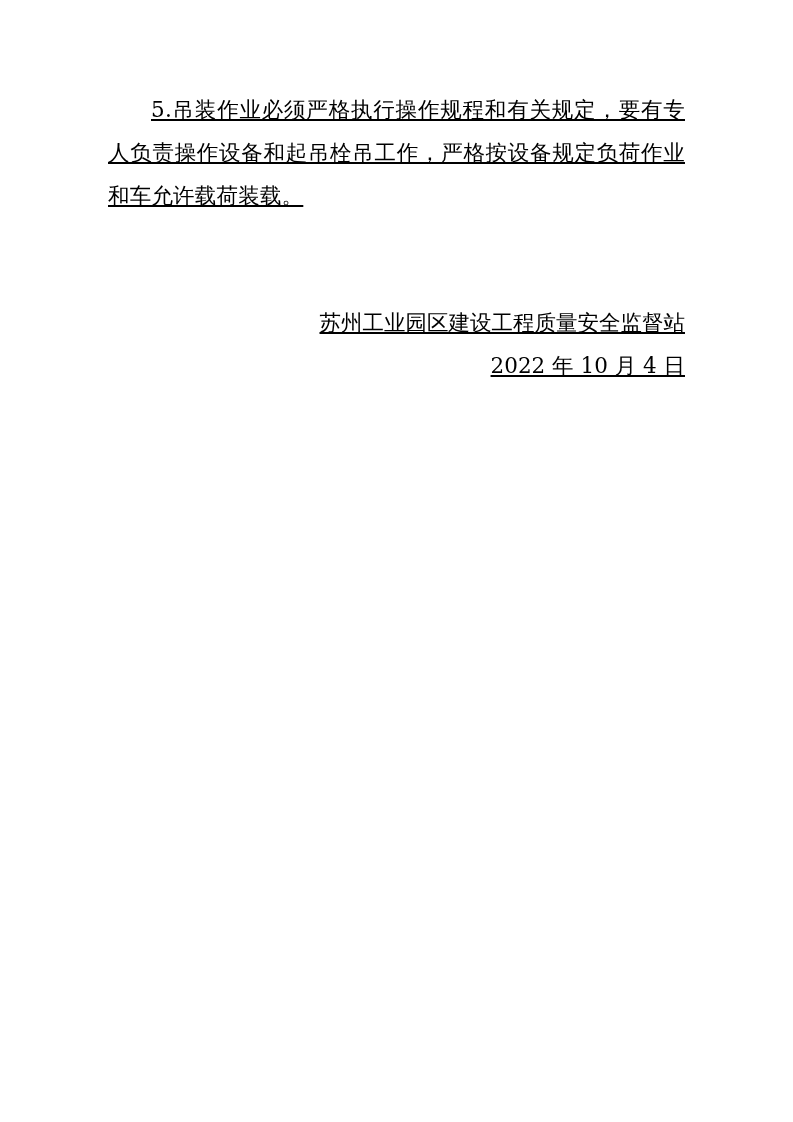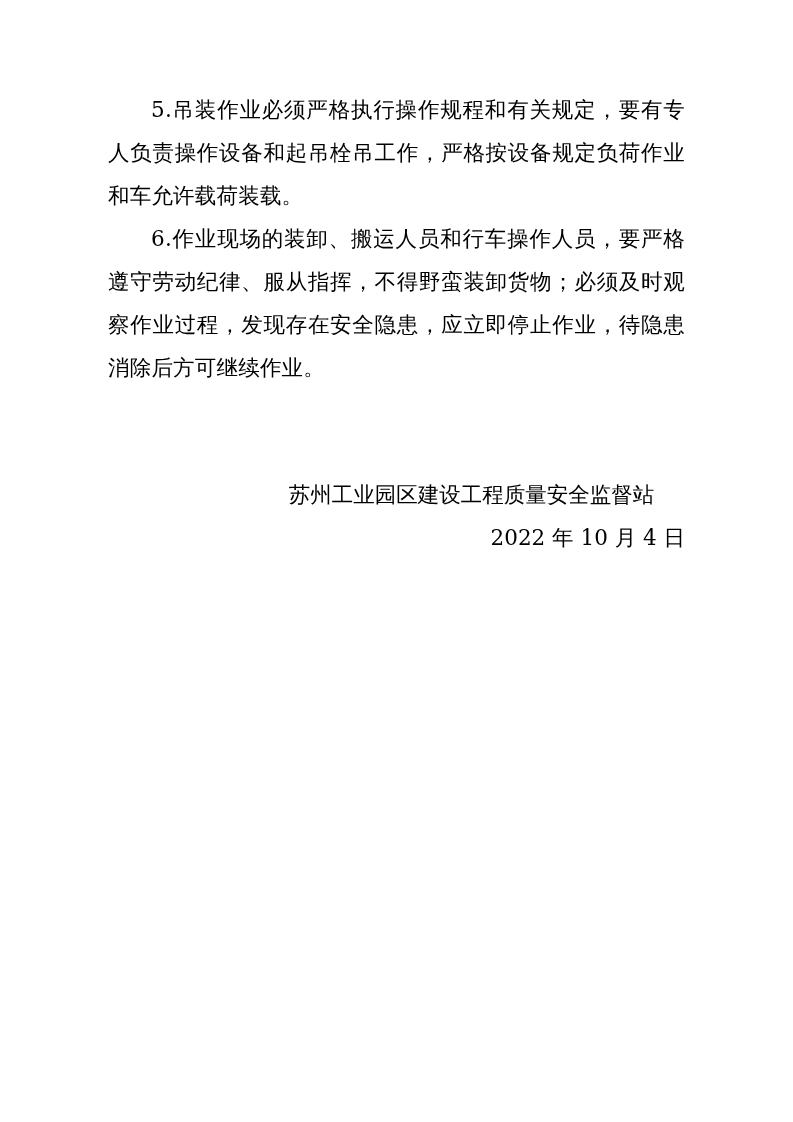--- a/index.html
+++ b/index.html
@@ -13,20 +13,21 @@
     font-family: "DejaVu Serif", "Liberation Serif", serif;
     color: #000000;
     overflow: hidden;
   }
   .page {
     position: relative;
     width: 793px;
     height: 1042px;
     box-sizing: border-box;
     padding: 88px 108px 80px 108px;
+    text-decoration: underline;
   }
   .doc-body {
     display: block;
   }
   .para {
     font-size: 21.5px;
     line-height: 43px;
     text-align: justify;
     text-justify: inter-ideograph;
     text-indent: 2em;
@@ -36,36 +37,35 @@
   }
   .signature-block {
     margin-top: 84px;
     text-align: center;
     font-size: 21.5px;
     line-height: 43px;
   }
   .sig-org {
     display: block;
     padding-left: 150px;
-    text-align: center;
+    text-align: right;
     white-space: nowrap;
   }
   .sig-date {
     display: block;
     padding-left: 150px;
     text-align: right;
     white-space: nowrap;
   }
 </style>
 </head>
 <body>
 
 <div class="page">
   <div class="doc-body">
     <p class="para">5.吊装作业必须严格执行操作规程和有关规定，要有专人负责操作设备和起吊栓吊工作，严格按设备规定负荷作业和车允许载荷装载。</p>
-    <p class="para">6.作业现场的装卸、搬运人员和行车操作人员，要严格遵守劳动纪律、服从指挥，不得野蛮装卸货物；必须及时观察作业过程，发现存在安全隐患，应立即停止作业，待隐患消除后方可继续作业。</p>
 
     <div class="signature-block">
       <span class="sig-org">苏州工业园区建设工程质量安全监督站</span>
       <span class="sig-date">2022 年 10 月 4 日</span>
     </div>
   </div>
 </div>
 
 </body></html>

